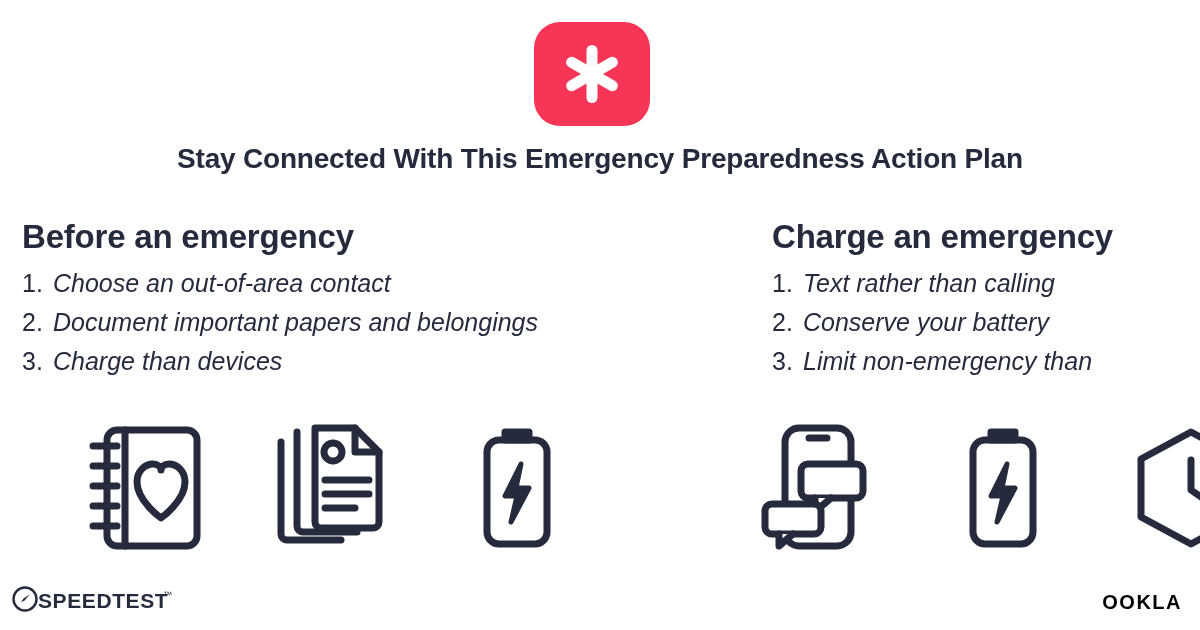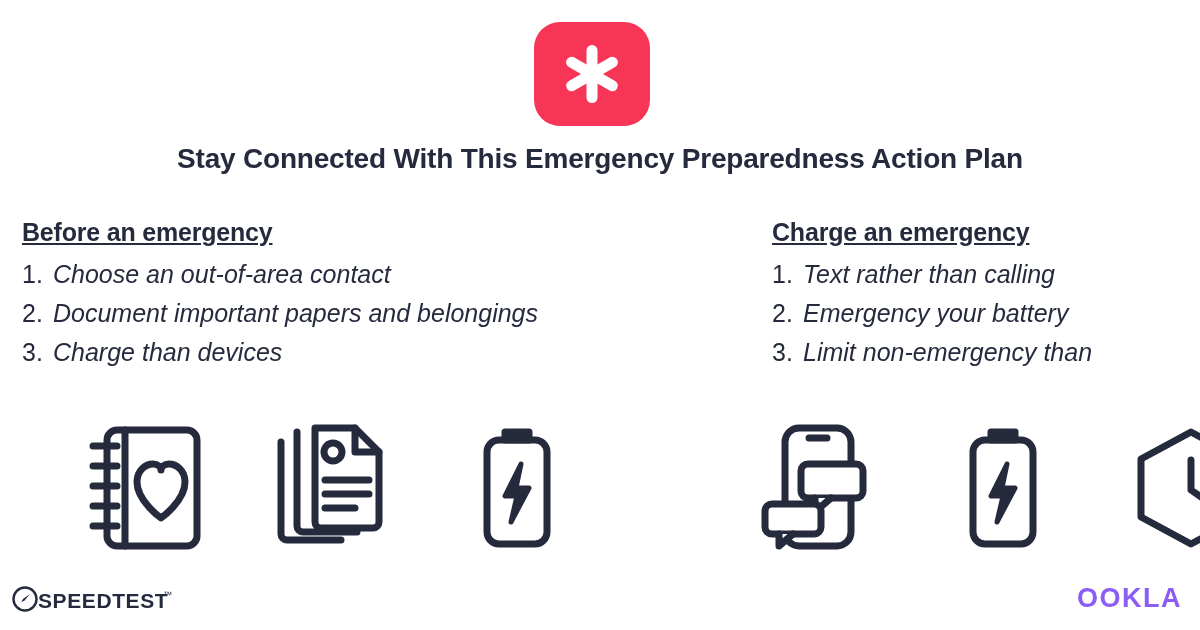--- a/index.html
+++ b/index.html
@@ -52,26 +52,25 @@
 
   
   .col {
     position: absolute;
     top: 218px;
   }
   .col-left { left: 22px; width: 720px; }
   .col-right { left: 772px; width: 420px; }
 
   .col-head {
-    font-size: 25px;
+    font-size: 33px;
     font-weight: bold;
     color: #252a3d;
     margin: 0 0 8px 0;
     letter-spacing: -0.2px;
-    text-decoration: underline;
   }
   ol.list {
     list-style: none;
     margin: 0;
     padding: 0;
   }
   ol.list li {
     display: flex;
     align-items: baseline;
     font-size: 25px;
@@ -126,24 +125,24 @@
     margin-left: -5px;
   }
   .footer-ookla {
     position: absolute;
     right: 18px;
     bottom: 16px;
     display: flex;
     align-items: center;
   }
   .footer-ookla .ookla-text {
-    font-size: 27px;
+    font-size: 20px;
     font-weight: bold;
     letter-spacing: 1.5px;
-    color: #8b5cf6;
+    color: #000000;
   }
 </style>
 </head>
 <body>
 
 <div class="page">
 
   <div class="logo-mark">
     <span>
       <svg width="62" height="62" viewBox="0 0 62 62" aria-hidden="true">
@@ -178,21 +177,21 @@
 
   <div class="col col-right">
     <h2 class="col-head">Charge an emergency</h2>
     <ol class="list">
       <li>
         <span class="num">1.</span>
         <span class="txt">Text rather than calling</span>
       </li>
       <li>
         <span class="num">2.</span>
-        <span class="txt">Emergency your battery</span>
+        <span class="txt">Conserve your battery</span>
       </li>
       <li>
         <span class="num">3.</span>
         <span class="txt">Limit non-emergency than</span>
       </li>
     </ol>
   </div>
 
   <div class="icons icons-left">
 

